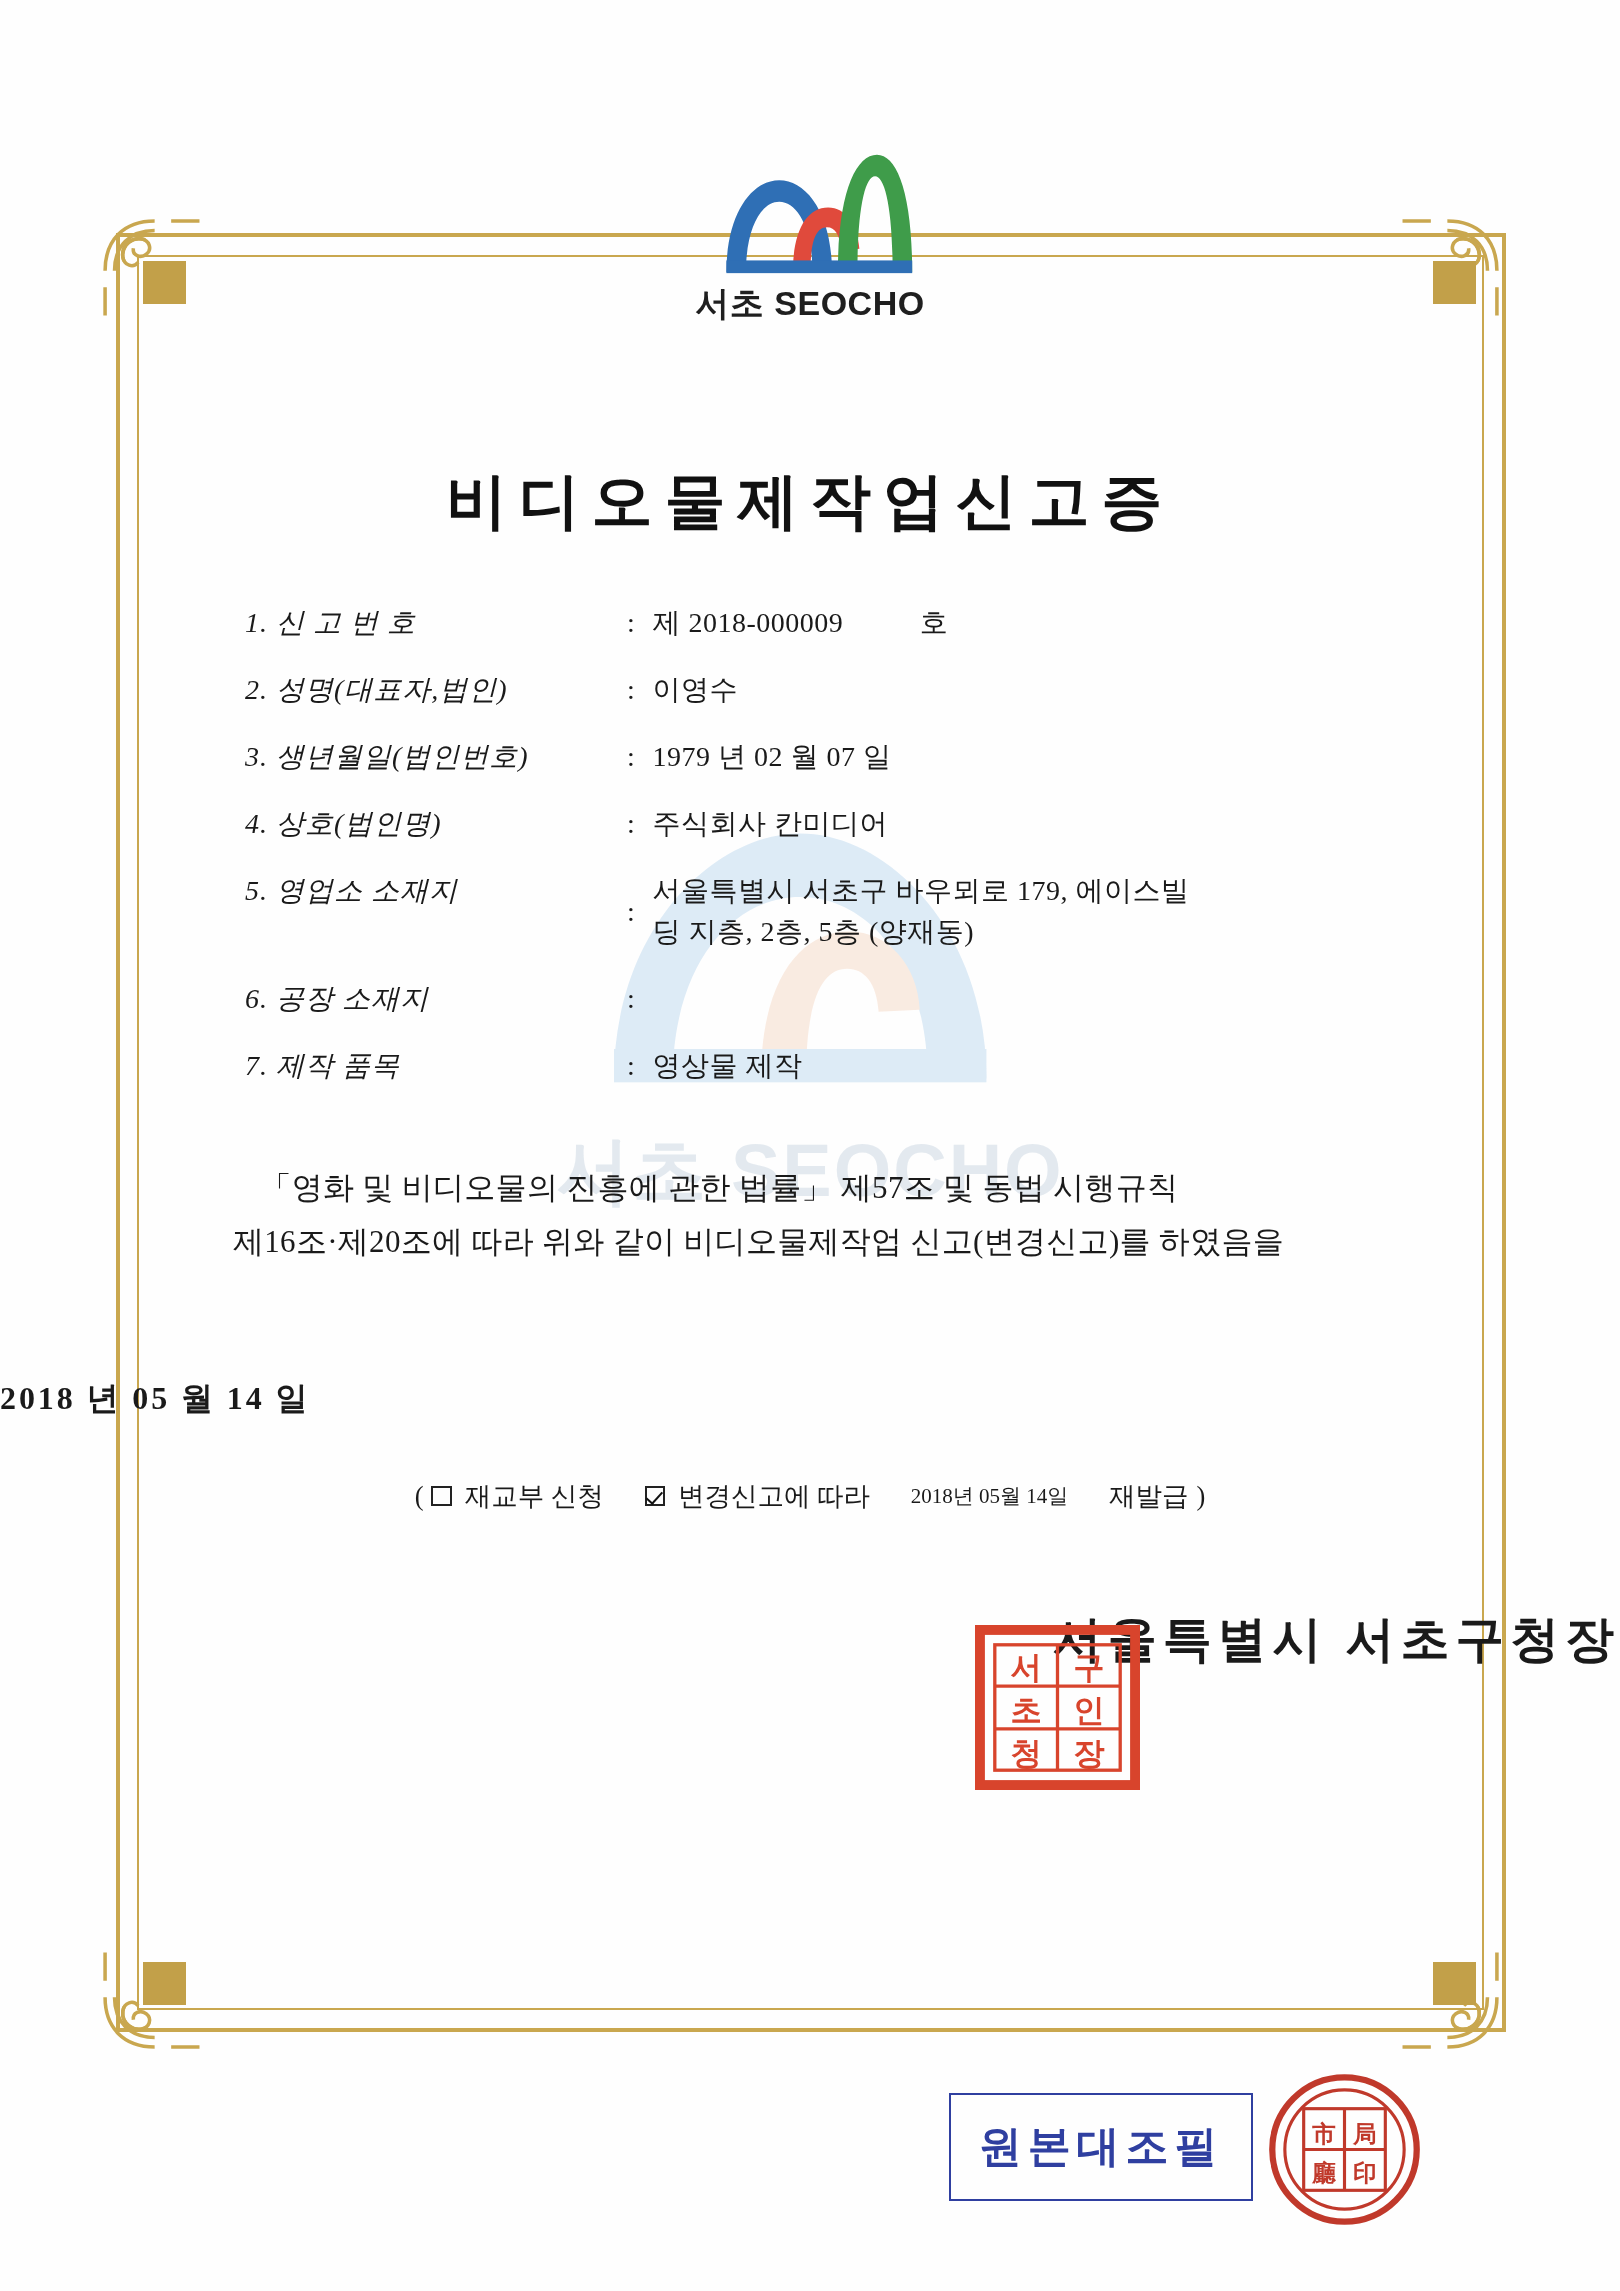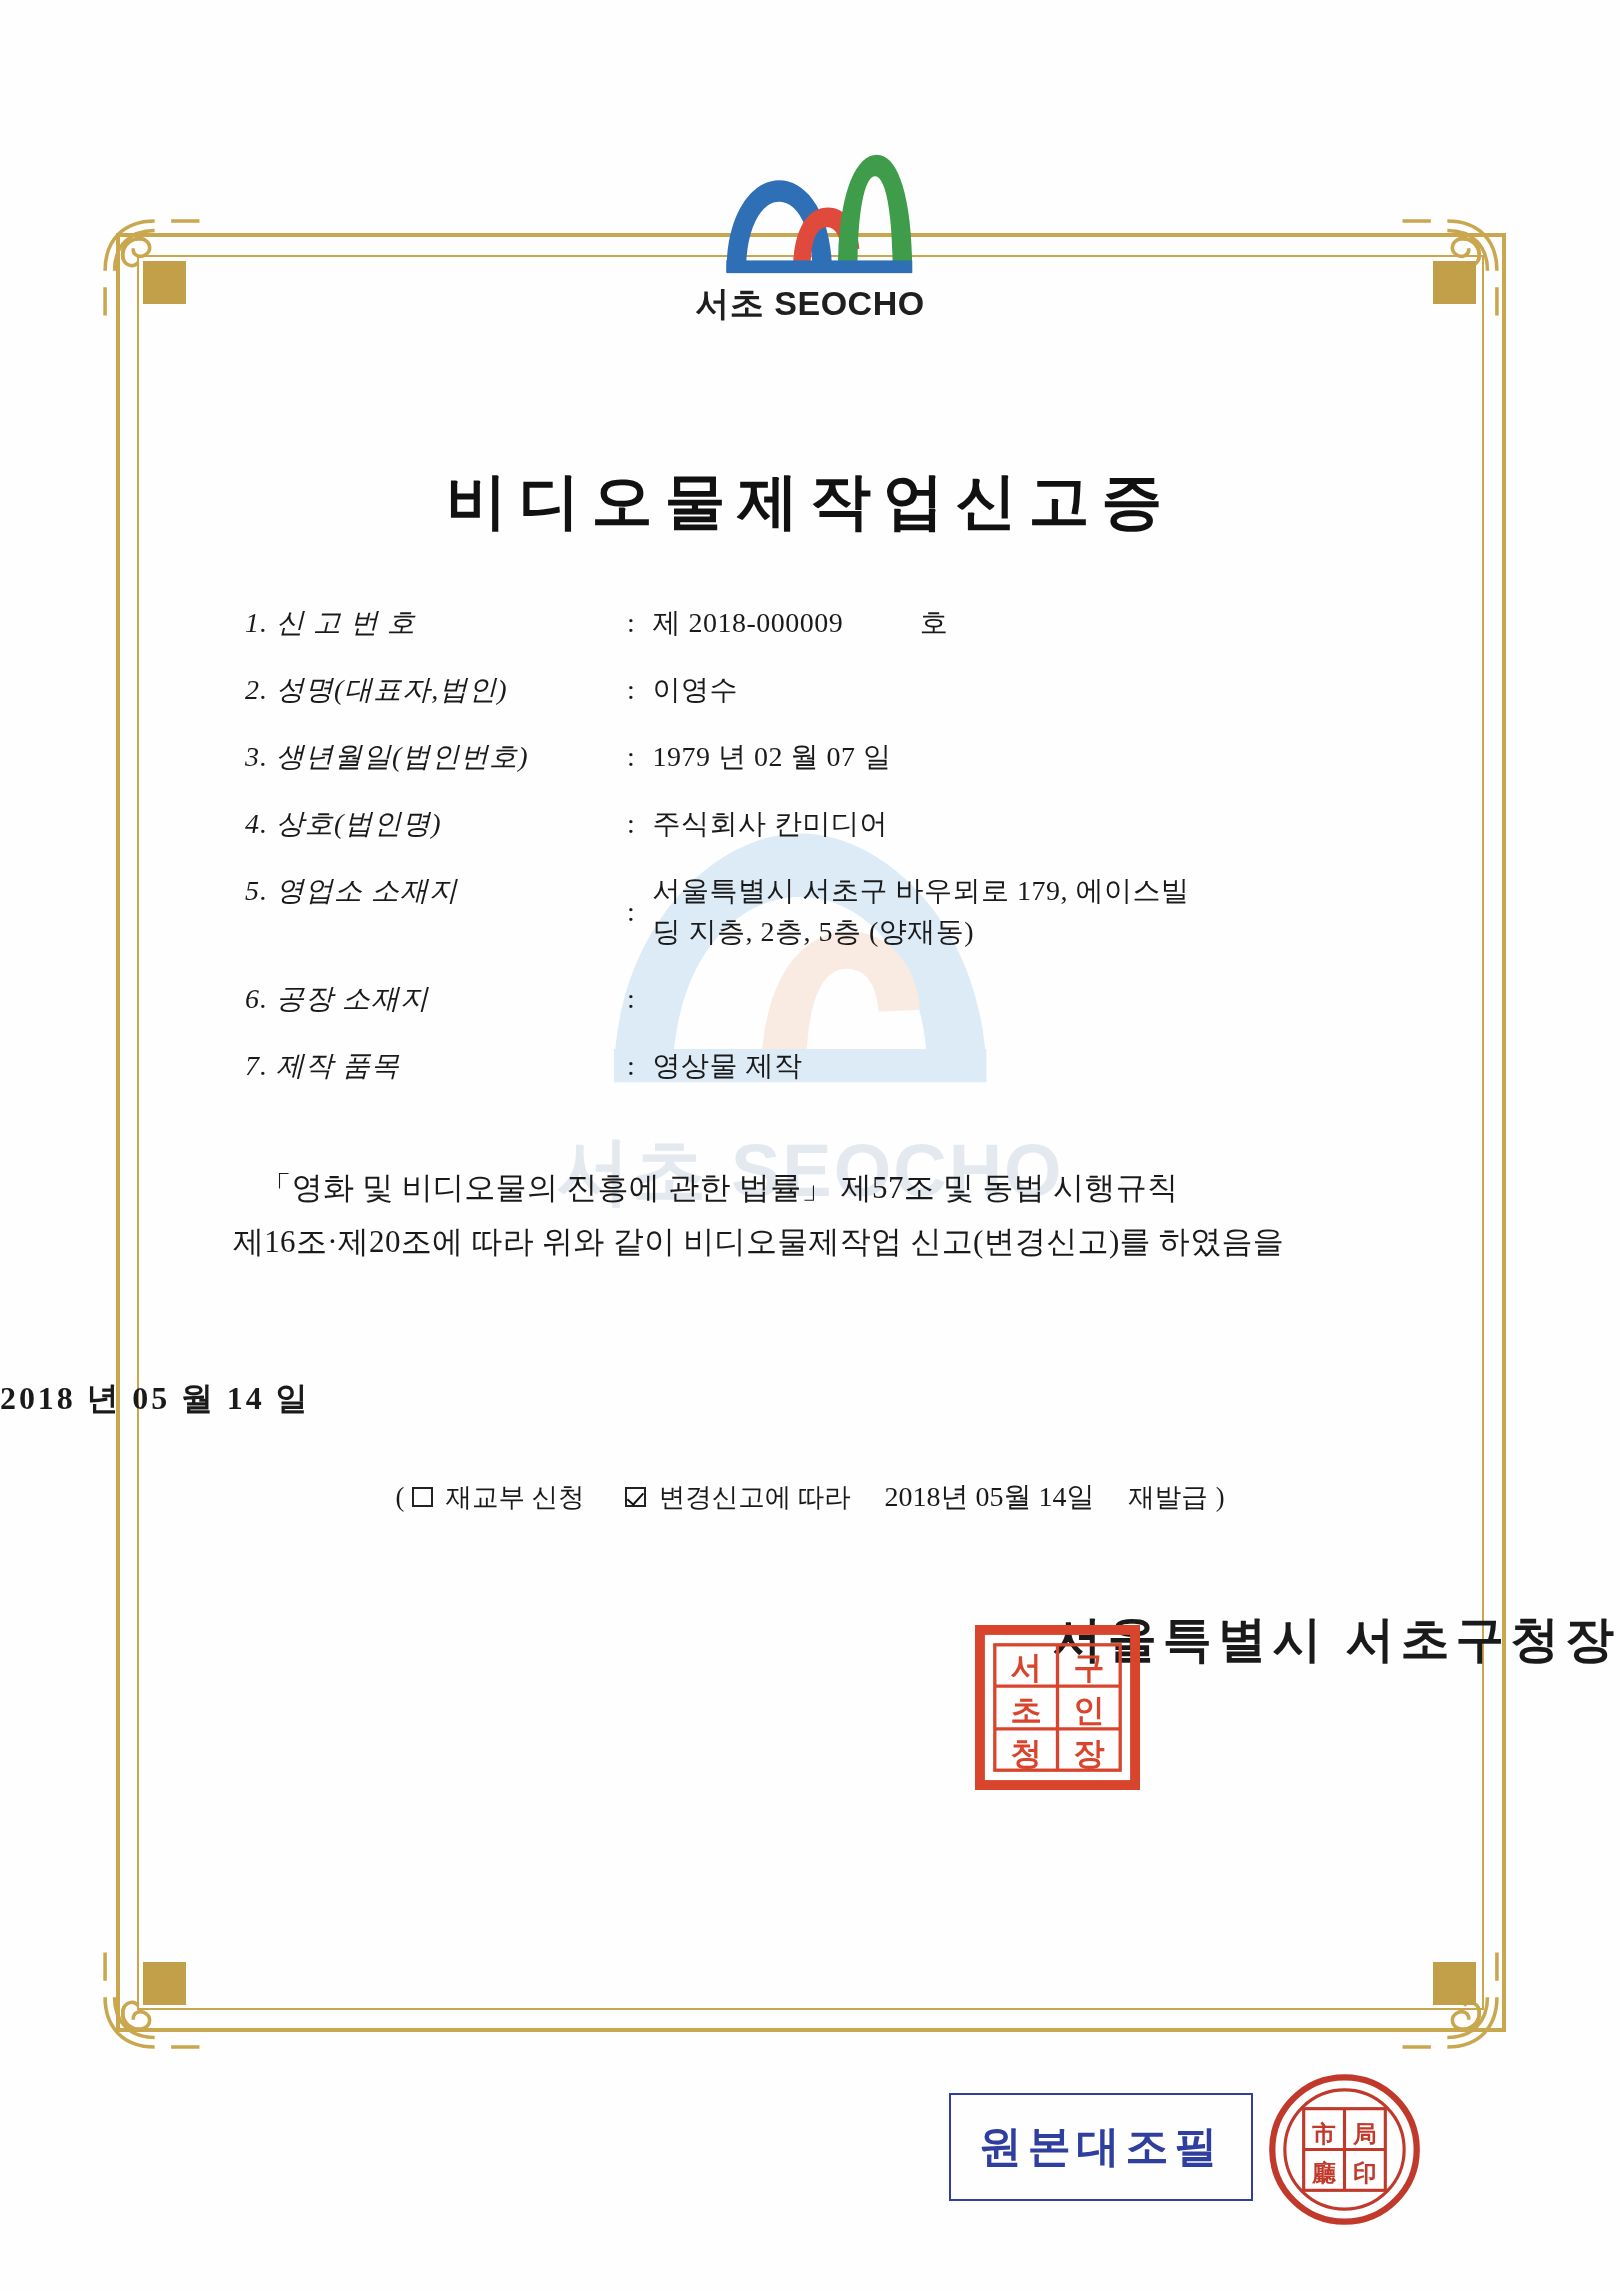--- a/index.html
+++ b/index.html
@@ -203,21 +203,21 @@
     content: "";
     position: absolute;
     left: 3.9px;
     top: 0px;
     width: 6.9px;
     height: 13.7px;
     border: solid #111;
     border-width: 0 2.9px 2.9px 0;
     transform: rotate(42deg);
   }
-  #reissue .date-in-line { margin: 0 26px; font-size: 28px; }
+  #reissue .date-in-line { margin: 0 33px; font-size: 21px; }
   #reissue .gap-left { margin-left: 33px; }
 
   
   #signer {
     position: absolute;
     left: 0; right: 0;
     top: 1607px;
     text-align: right;
     font-size: 49px;
     font-weight: bold;

